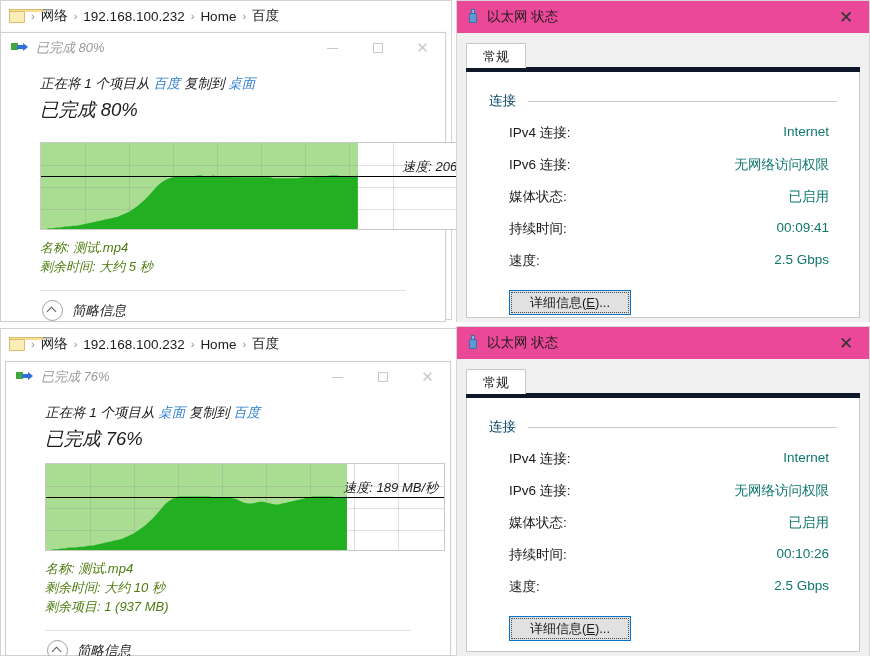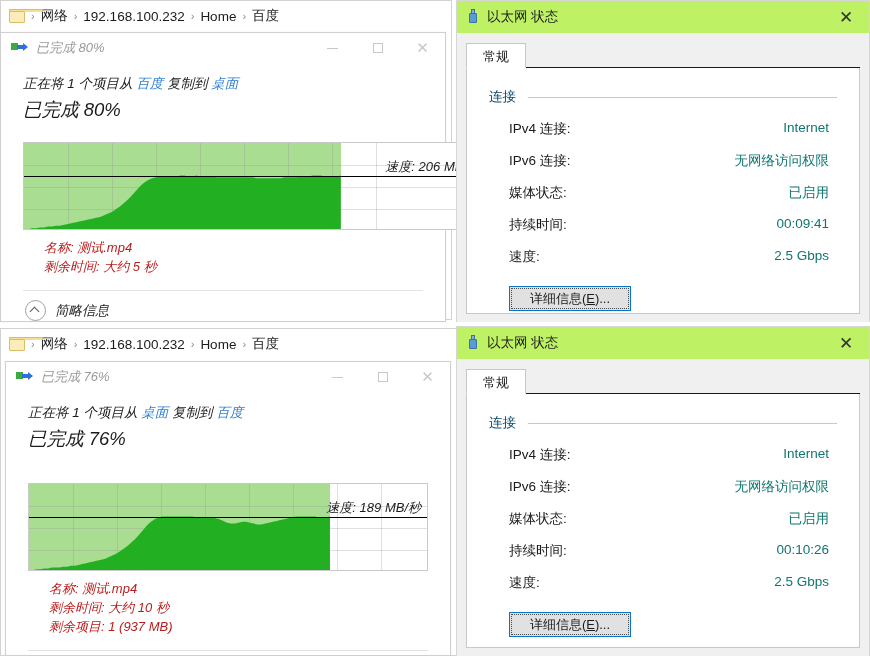--- a/index.html
+++ b/index.html
@@ -136,21 +136,21 @@
     align-items: center;
     justify-content: center;
     color: #c8c8c8;
     font-size: 13px;
   }
   .wc .min-g { display:block; width:11px; height:1px; background:#c8c8c8; }
   .wc .max-g { display:block; width:10px; height:10px; border:1px solid #c8c8c8; box-sizing:border-box; }
   .wc .close-g { font-size: 15px; line-height: 1; color:#c8c8c8; font-family:"DejaVu Sans", sans-serif;}
 
   .copydlg-body {
-    padding: 0 22px;
+    padding: 0 39px;
     position: relative;
   }
   .copy-line1 {
     font-size: 13.5px;
     color: #1b1b1b;
     margin-top: 12px;
     white-space: nowrap;
   }
   .copy-link { color: #2e7fd1; }
   .copy-line2 {
@@ -216,23 +216,22 @@
     right: 6px;
     font-size: 13px;
     color: #1b1b1b;
     white-space: nowrap;
     background: transparent;
   }
 
   .copy-details {
     margin-top: 8px;
     font-size: 13px;
-    color: #b91c1c;
+    color: #4d7c0f;
     line-height: 19px;
-    margin-left: 21px;
   }
   .copy-sep {
     margin-top: 14px;
     height: 1px;
     background: #e3e3e3;
   }
   .copy-less {
     display: flex;
     align-items: center;
     gap: 9px;
@@ -259,21 +258,21 @@
 
   
   .ethdlg {
     position: absolute;
     background: #f0f0f0;
     border: 1px solid #d6d6d6;
     box-sizing: border-box;
   }
   .ethdlg-title {
     height: 32px;
-    background: #bef264;
+    background: #ec4899;
     display: flex;
     align-items: center;
     position: relative;
     border-bottom: 1px solid #eeeeee;
   }
   .eth-icon {
     margin-left: 10px;
     margin-right: 8px;
     width: 12px;
     height: 16px;
@@ -314,21 +313,21 @@
   .ethdlg-body {
     background: #f0f0f0;
     padding: 8px 9px 9px 9px;
     box-sizing: border-box;
     height: calc(100% - 32px);
   }
   .tabstrip {
     display: flex;
     align-items: flex-end;
     height: 25px;
-    border-bottom: 1px solid #0f172a;
+    border-bottom: 5px solid #0f172a;
     position: relative;
     z-index: 1;
   }
   .tab {
     height: 25px;
     line-height: 25px;
     padding: 0 16px;
     font-size: 13px;
     color: #1b1b1b;
     background: #ffffff;
@@ -541,21 +540,21 @@
           <span class="pause-g">
               <i></i>
               <i></i>
             </span>
         </div>
         <div class="btn-cancel">
           <span class="cancel-g">✕</span>
         </div>
       </div>
 
-      <div class="graph-wrap" style="width:400px; height:88px; margin-top:32px;">
+      <div class="graph-wrap" style="width:400px; height:88px; margin-top:12px;">
         <div class="graph-progress" id="gp-bot" style="width: 300.96px;"></div>
         <div class="graph-grid" id="gg-bot">
             <div class="vl" style="left: 44px;"></div>
             <div class="vl" style="left: 88px;"></div>
             <div class="vl" style="left: 132px;"></div>
             <div class="vl" style="left: 176px;"></div>
             <div class="vl" style="left: 220px;"></div>
             <div class="vl" style="left: 264px;"></div>
             <div class="vl" style="left: 308px;"></div>
             <div class="vl" style="left: 352px;"></div>

